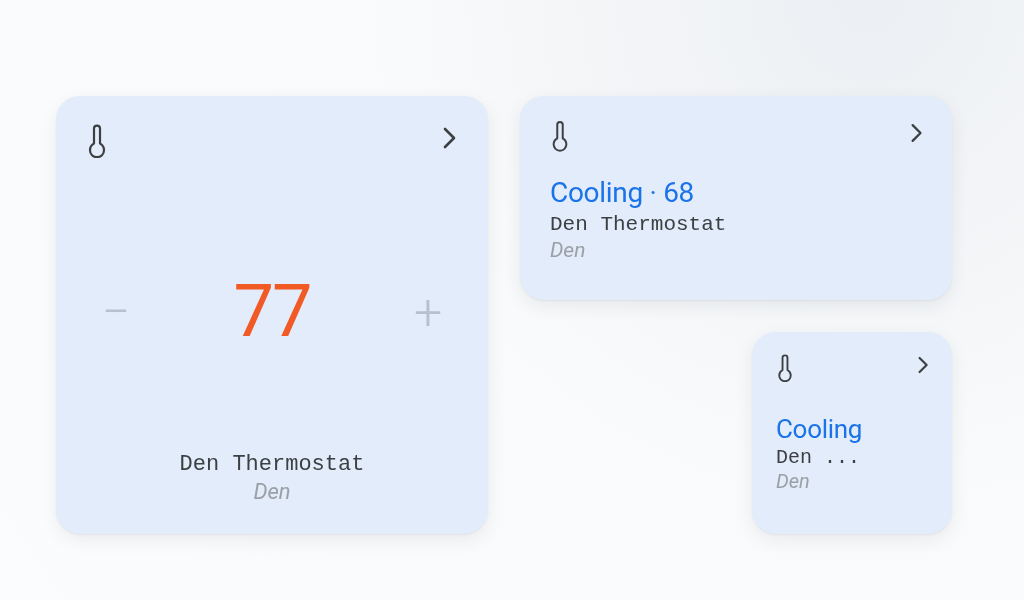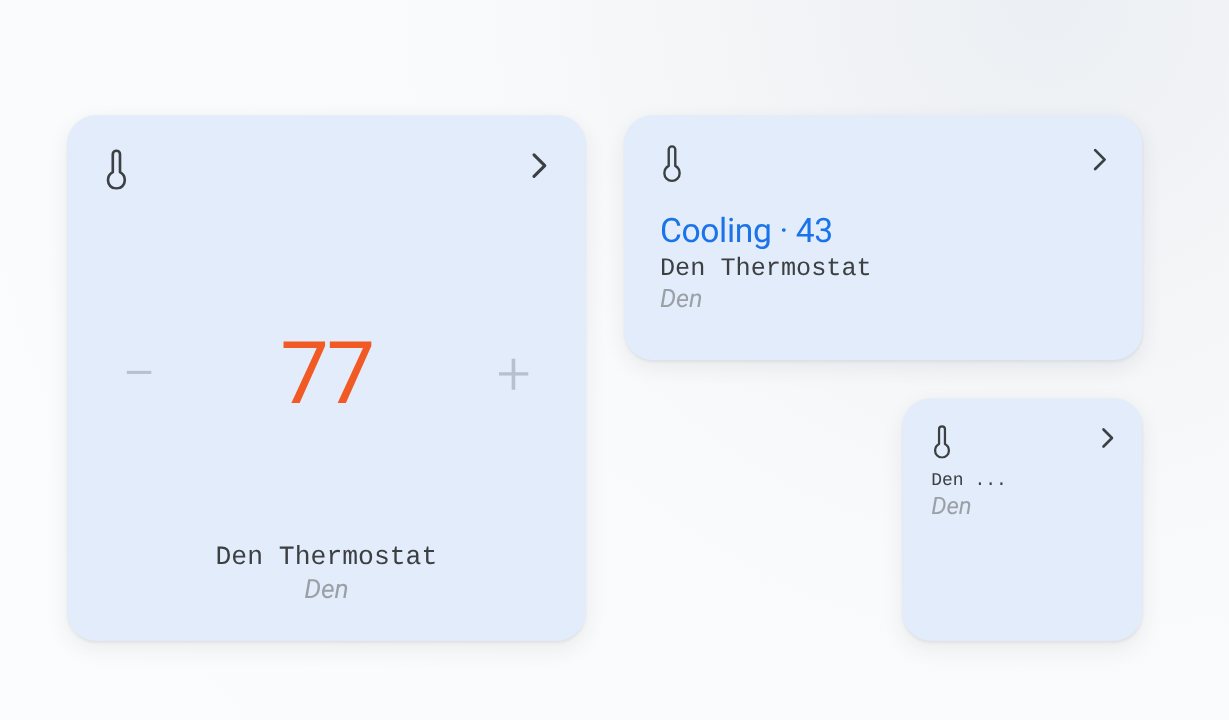--- a/index.html
+++ b/index.html
@@ -133,21 +133,21 @@
     display: flex;
     align-items: flex-start;
     justify-content: space-between;
     height: 36px;
   }
   .card-small .status-line {
     font-size: 26px;
     margin-top: 24px;
   }
   .card-small .device-name {
-    font-size: 15px;
+    font-size: 20px;
     color: #3c4043;
     margin-top: 2px;
     white-space: nowrap;
     overflow: hidden;
   }
   .card-small .room-name {
     font-size: 20px;
     color: #9aa0a6;
     margin-top: 0px;
   }
@@ -192,33 +192,34 @@
       <svg width="20" height="32" viewBox="0 0 22 34" fill="none" stroke="#3c4043" stroke-width="2.2">
         <path d="M8 4.5 C8 2.9 9.3 1.6 11 1.6 C12.7 1.6 14 2.9 14 4.5 L14 19.5 C16.4 20.8 18 23.3 18 26.2 C18 30.2 14.9 33.2 11 33.2 C7.1 33.2 4 30.2 4 26.2 C4 23.3 5.6 20.8 8 19.5 Z" stroke-linejoin="round" fill="none"></path>
       </svg>
     </span>
     <span class="icon-slot" role="button">
       <svg width="14" height="26" viewBox="0 0 16 28" fill="none" stroke="#3c4043" stroke-width="2.6" stroke-linecap="round" stroke-linejoin="round">
         <polyline points="3,5 12,14 3,23"></polyline>
       </svg>
     </span>
   </div>
-  <div class="status-line">Cooling · 43</div>
+  <div class="status-line">Cooling · 68</div>
   <div class="device-name">Den Thermostat</div>
   <div class="room-name">Den</div>
 </div>
 
 <div class="card card-small">
   <div class="header">
     <span class="icon-slot">
       <svg width="18" height="28" viewBox="0 0 22 34" fill="none" stroke="#3c4043" stroke-width="2.3">
         <path d="M8 4.5 C8 2.9 9.3 1.6 11 1.6 C12.7 1.6 14 2.9 14 4.5 L14 19.5 C16.4 20.8 18 23.3 18 26.2 C18 30.2 14.9 33.2 11 33.2 C7.1 33.2 4 30.2 4 26.2 C4 23.3 5.6 20.8 8 19.5 Z" stroke-linejoin="round" fill="none"></path>
       </svg>
     </span>
     <span class="icon-slot" role="button">
       <svg width="13" height="22" viewBox="0 0 16 28" fill="none" stroke="#3c4043" stroke-width="2.8" stroke-linecap="round" stroke-linejoin="round">
         <polyline points="3,5 12,14 3,23"></polyline>
       </svg>
     </span>
   </div>
+  <div class="status-line">Cooling</div>
   <div class="device-name">Den ...</div>
   <div class="room-name">Den</div>
 </div>
 
 </body></html>

